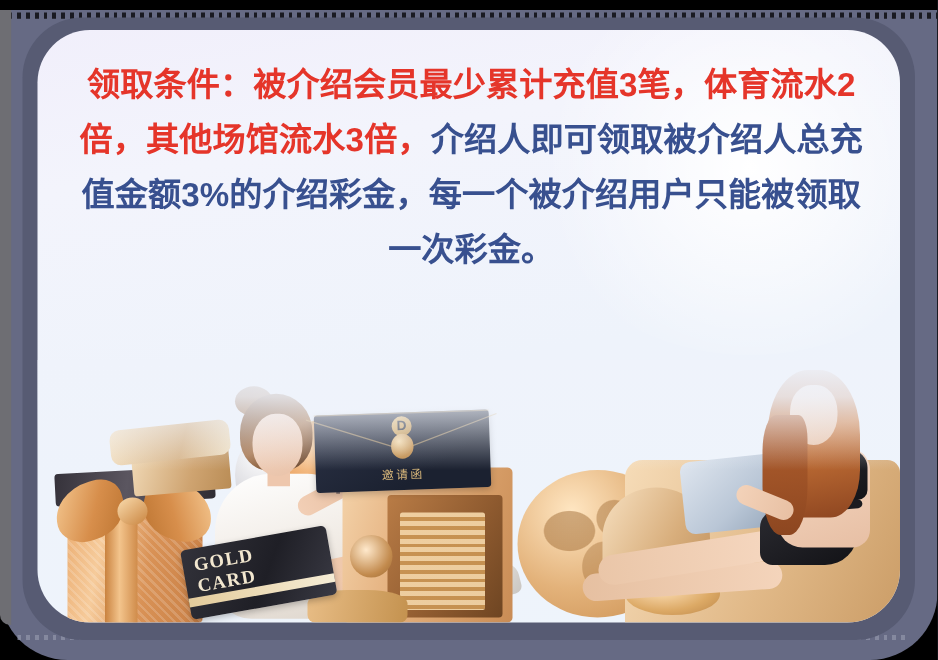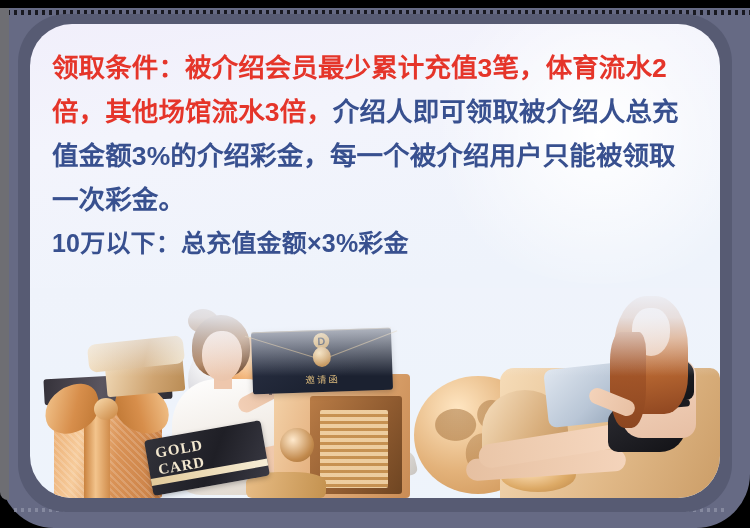--- a/index.html
+++ b/index.html
@@ -41,21 +41,21 @@
   .card-glow{
     position:absolute;right:-60px;top:-40px;width:360px;height:300px;border-radius:50%;
     background:radial-gradient(circle,#ffffff 0%,rgba(255,255,255,0) 70%);
     pointer-events:none;
   }
 
   
   .copy{position:absolute;left:22px;top:22px;width:650px;z-index:6;}
   .para{
     font-size:26.5px;line-height:44px;font-weight:700;color:#38508f;
-    letter-spacing:.1px;margin:0 0 0 0;text-align:left;
+    letter-spacing:.1px;margin:0 0 0 0;text-align:center;
   }
   .para .hl{color:#e5352a;}
   .tier{
     font-size:25px;line-height:43px;font-weight:700;color:#38508f;
     letter-spacing:.2px;white-space:nowrap;
   }
 
   
   .art{position:absolute;left:0;bottom:0;width:690px;height:200px;z-index:3;}
 
@@ -400,17 +400,16 @@
         <div class="mr-hair"></div>
         <div class="mr-face"></div>
         <div class="mr-hair-front"></div>
         <div class="mr-arm"></div>
       </div>
     </div>
     <div class="art-fade"></div>
 
     <div class="copy">
       <p class="para"><span class="hl">领取条件：被介绍会员最少累计充值3笔，体育流水2倍，其他场馆流水3倍，</span><span>介绍人即可领取被介绍人总充值金额3%的介绍彩金，每一个被介绍用户只能被领取一次彩金。</span></p>
-      <div class="tier">10万以下：总充值金额×3%彩金</div>
     </div>
 
   </div>
 </div>
 
 </body></html>

